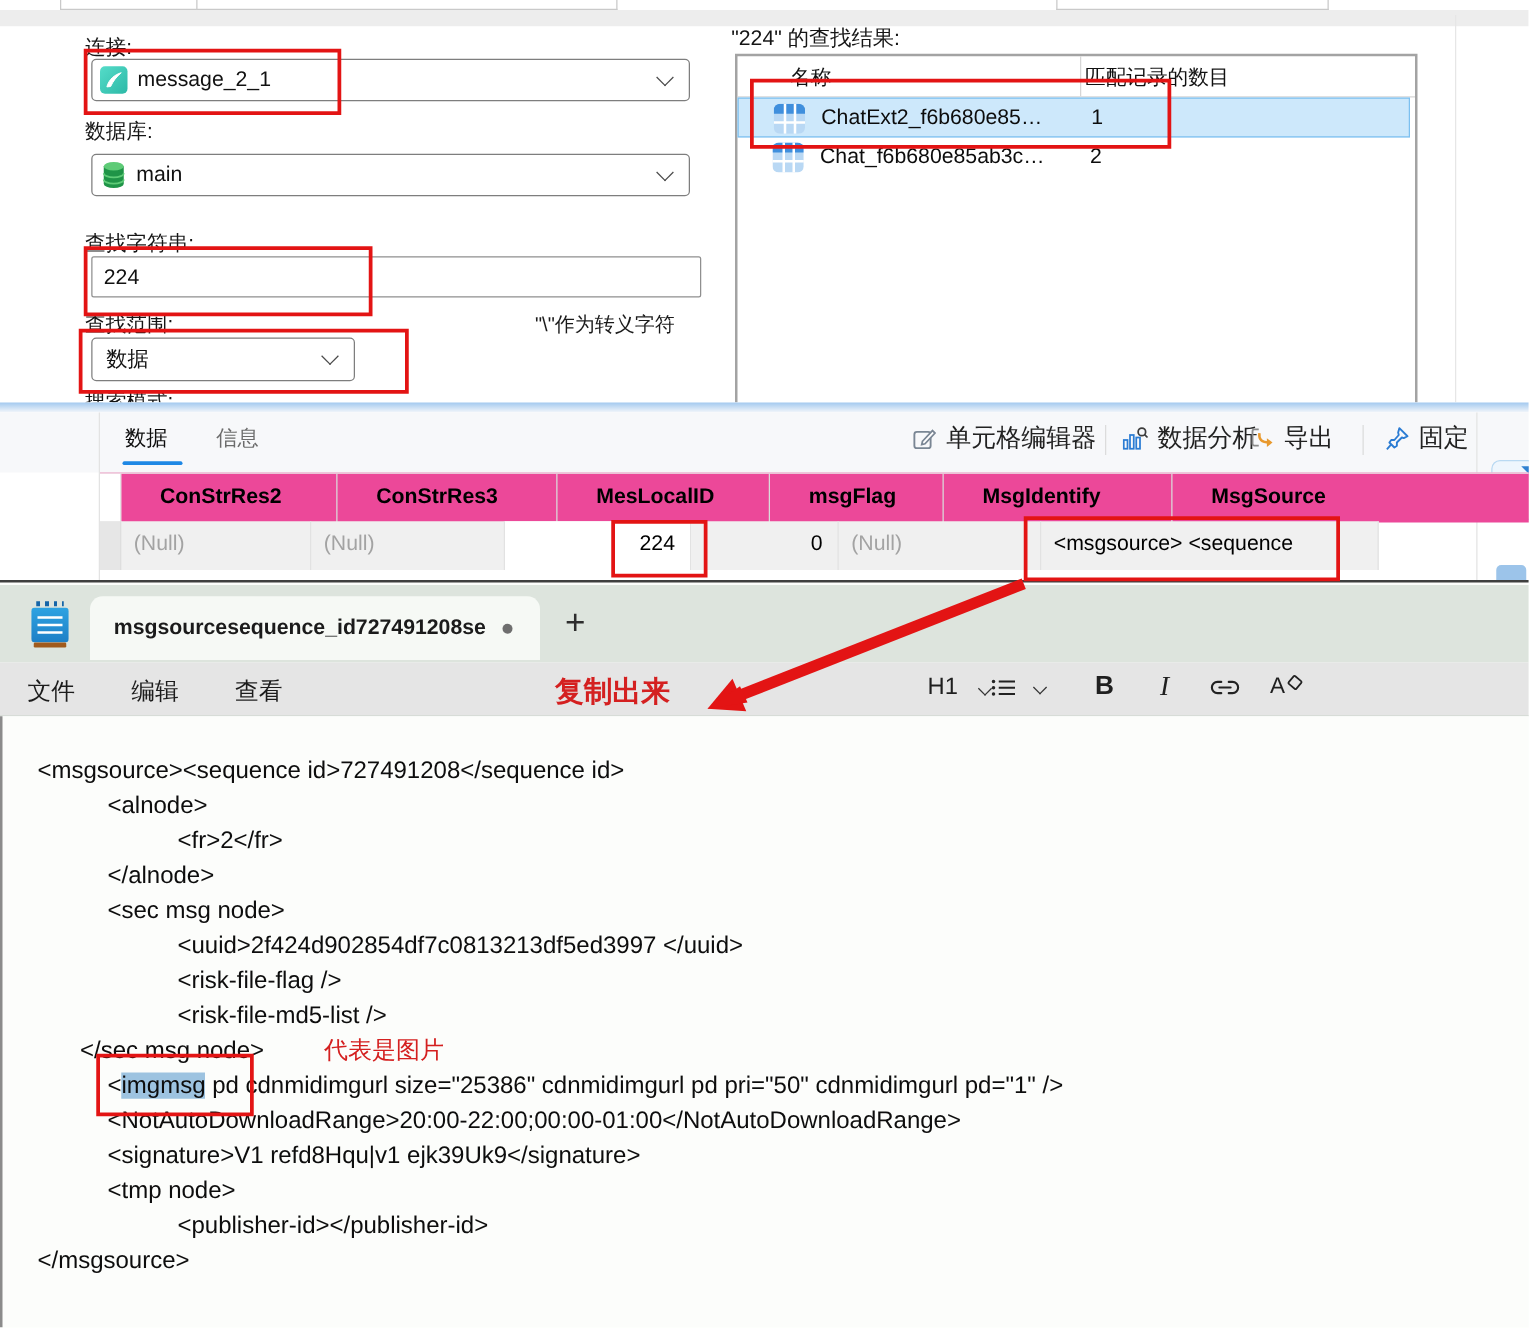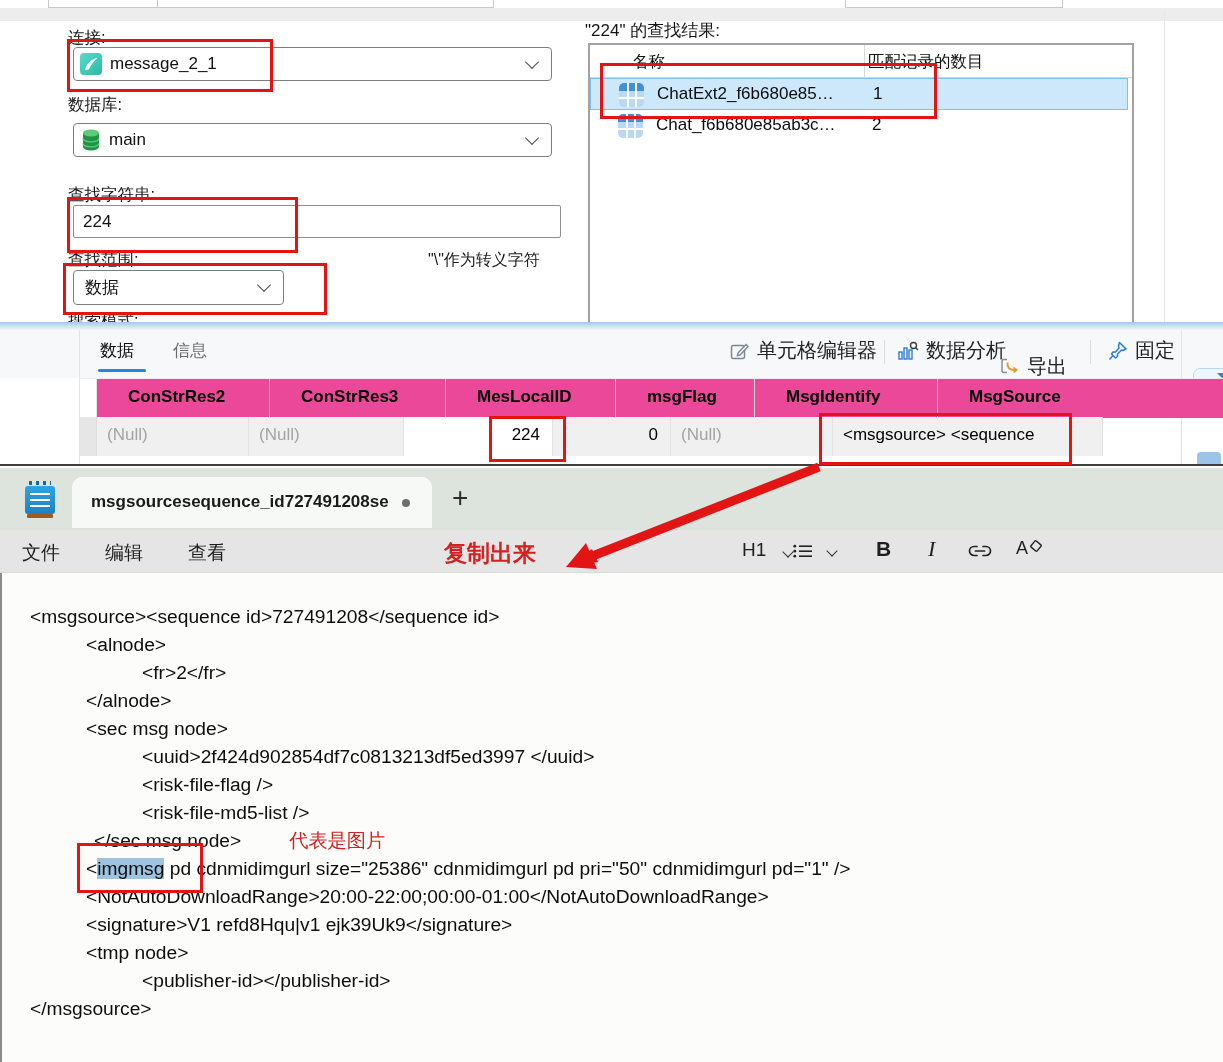--- a/index.html
+++ b/index.html
@@ -202,21 +202,21 @@
     <div class="abs tbtn" style="left:898px;top:15px;">
       <svg width="21" height="20" viewBox="0 0 21 20">
           <rect x="1" y="11" width="3" height="7" fill="none" stroke="#2b7cd3" stroke-width="1.4"></rect>
           <rect x="6" y="7" width="3" height="11" fill="none" stroke="#2b7cd3" stroke-width="1.4"></rect>
           <rect x="11" y="9" width="3" height="9" fill="none" stroke="#2b7cd3" stroke-width="1.4"></rect>
           <circle cx="15.5" cy="4.5" r="3" fill="none" stroke="#3c3c3c" stroke-width="1.4"></circle>
           <line x1="17.7" y1="6.7" x2="20" y2="9" stroke="#3c3c3c" stroke-width="1.4"></line>
         </svg>
       <span>数据分析</span>
     </div>
-    <div class="abs tbtn" style="left:1000px;top:15px;margin-top:16px;">
+    <div class="abs tbtn" style="left:1000px;top:15px;">
       <svg width="20" height="20" viewBox="0 0 20 20">
           <path d="M7 2.5 H3.5 a1.5 1.5 0 0 0 -1.5 1.5 v10 a1.5 1.5 0 0 0 1.5 1.5 H7" fill="none" stroke="#8a8a8a" stroke-width="1.5"></path>
           <path d="M7.5 5.5 c-.5 5 1.5 7.5 8 7.5" fill="none" stroke="#e8992e" stroke-width="2"></path>
           <path d="M13.5 9.5 L18 13 l-4.5 3.5 Z" fill="#e8992e"></path>
         </svg>
       <span>导出</span>
     </div>
     <div class="abs tsep" style="left:1090px;top:18px;"></div>
     <div class="abs tbtn" style="left:1108px;top:15px;">
       <svg width="20" height="20" viewBox="0 0 20 20">
@@ -303,21 +303,21 @@
 
     <div class="abs np-content" id="xml-area">
         <div class="xline" style="padding-left: 28px;"><span class="xpre">&lt;msgsource&gt;&lt;sequence id&gt;727491208&lt;/sequence id&gt;</span></div>
         <div class="xline" style="padding-left: 84px;"><span class="xpre">&lt;alnode&gt;</span></div>
         <div class="xline" style="padding-left: 140px;"><span class="xpre">&lt;fr&gt;2&lt;/fr&gt;</span></div>
         <div class="xline" style="padding-left: 84px;"><span class="xpre">&lt;/alnode&gt;</span></div>
         <div class="xline" style="padding-left: 84px;"><span class="xpre">&lt;sec msg node&gt;</span></div>
         <div class="xline" style="padding-left: 140px;"><span class="xpre">&lt;uuid&gt;2f424d902854df7c0813213df5ed3997 &lt;/uuid&gt;</span></div>
         <div class="xline" style="padding-left: 140px;"><span class="xpre">&lt;risk-file-flag /&gt;</span></div>
         <div class="xline" style="padding-left: 140px;"><span class="xpre">&lt;risk-file-md5-list /&gt;</span></div>
-        <div class="xline" style="padding-left: 92px;"><span class="xpre">&lt;/sec msg node&gt;</span><span class="xnote">代表是图片</span></div>
+        <div class="xline" style="padding-left: 62px;"><span class="xpre">&lt;/sec msg node&gt;</span><span class="xnote">代表是图片</span></div>
         <div class="xline" style="padding-left: 84px;"><span class="xpre">&lt;</span><span class="xhl">imgmsg</span><span class="xpre"> pd cdnmidimgurl size="25386" cdnmidimgurl pd pri="50" cdnmidimgurl pd="1" /&gt;</span></div>
         <div class="xline" style="padding-left: 84px;"><span class="xpre">&lt;NotAutoDownloadRange&gt;20:00-22:00;00:00-01:00&lt;/NotAutoDownloadRange&gt;</span></div>
         <div class="xline" style="padding-left: 84px;"><span class="xpre">&lt;signature&gt;V1 refd8Hqu|v1 ejk39Uk9&lt;/signature&gt;</span></div>
         <div class="xline" style="padding-left: 84px;"><span class="xpre">&lt;tmp node&gt;</span></div>
         <div class="xline" style="padding-left: 140px;"><span class="xpre">&lt;publisher-id&gt;&lt;/publisher-id&gt;</span></div>
         <div class="xline" style="padding-left: 28px;"><span class="xpre">&lt;/msgsource&gt;</span></div>
       </div>
   </section>
 
   <div class="redbox" style="left:67px;top:39px;width:200px;height:47px;"></div>

